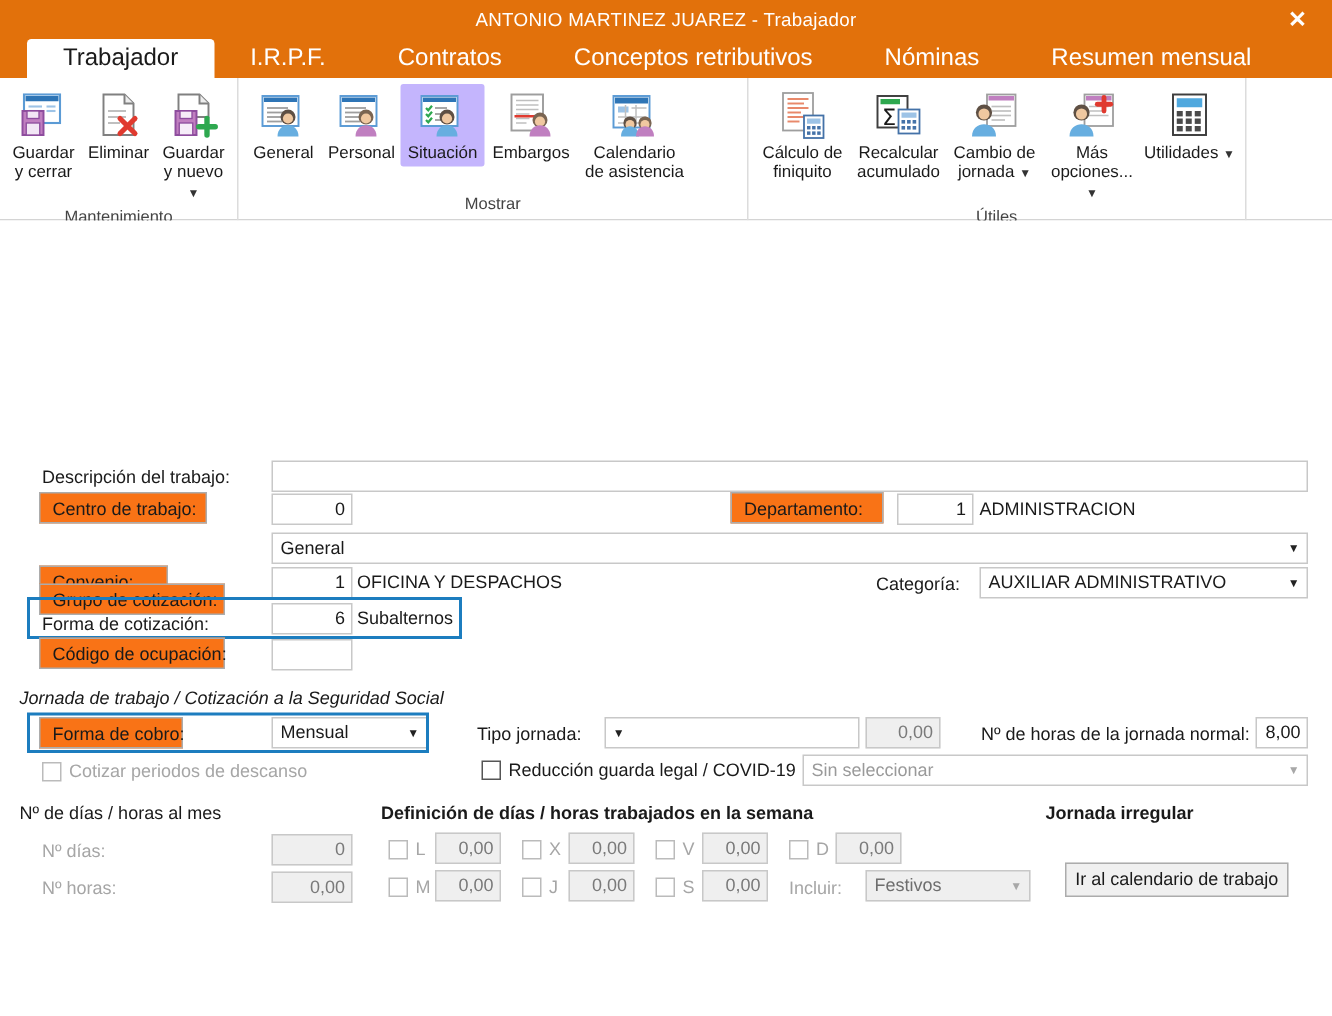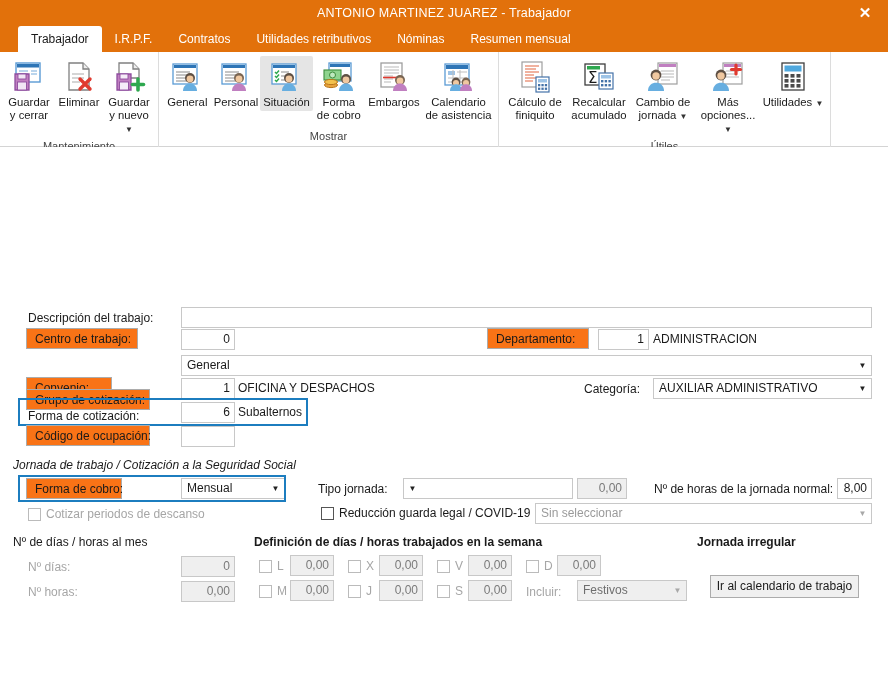--- a/index.html
+++ b/index.html
@@ -46,25 +46,25 @@
   .tabstrip {
     height: 26px;
     background: #E2710B;
     display: flex;
     align-items: flex-end;
     padding-left: 18px;
     box-sizing: border-box;
   }
   .tab {
     height: 26px;
-    padding: 0 13px;
+    padding: 0 24px;
     display: flex;
     align-items: center;
     color: #ffffff;
-    font-size: 12px;
+    font-size: 16px;
     cursor: pointer;
     white-space: nowrap;
   }
   .tab.active {
     background: #ffffff;
     color: #1a1a1a;
     border-radius: 3px 3px 0 0;
   }
 
   
@@ -102,21 +102,21 @@
   .ritem {
     width: 62px;
     display: flex;
     flex-direction: column;
     align-items: center;
     padding: 3px 1px 2px 1px;
     box-sizing: border-box;
     cursor: pointer;
     border-radius: 2px;
   }
-  .ritem.active { background: #e5e5e5; }
+  .ritem.active { background: #c4b5fd; }
   .ritem .glyph { height: 36px; display: flex; align-items: center; justify-content: center; }
   .ritem .rlabel {
     font-size: 11.3px;
     text-align: center;
     line-height: 13px;
     color: #1a1a1a;
     margin-top: 1px;
   }
   .caret { font-size: 8px; color: #333; }
 
@@ -234,21 +234,21 @@
 
 <div class="titlebar">
   <span class="titlebar-text">ANTONIO MARTINEZ JUAREZ - Trabajador</span>
   <div class="close-btn">✕</div>
 </div>
 
 <div class="tabstrip">
   <div class="tab active">Trabajador</div>
   <div class="tab">I.R.P.F.</div>
   <div class="tab">Contratos</div>
-  <div class="tab">Utilidades retributivos</div>
+  <div class="tab">Conceptos retributivos</div>
   <div class="tab">Nóminas</div>
   <div class="tab">Resumen mensual</div>
 </div>
 
 <div class="ribbon">
 
   <div class="rgroup" style="width:158px">
     <div class="rgroup-items" style="justify-content:center">
 
       <div class="ritem">
@@ -363,36 +363,20 @@
               <line x1="12" y1="20" x2="18" y2="20"></line>
             </g>
             <circle cx="20" cy="18" r="5" fill="#5F5044"></circle>
             <circle cx="20" cy="19" r="3.4" fill="#F0C8A0"></circle>
             <path d="M13 31 c0-5 3.5-7.5 7-7.5 s7 2.5 7 7.5 z" fill="#67AEE0"></path>
           </svg>
         </div>
         <div class="rlabel">Situación</div>
       </div>
 
-      <div class="ritem" style="width:56px">
-        <div class="glyph">
-          <svg width="34" height="34" viewBox="0 0 34 34">
-            <rect x="7" y="3" width="22" height="18" fill="#fff" stroke="#5B9BD5" stroke-width="1.3"></rect>
-            <rect x="8" y="4" width="20" height="3" fill="#2E75B6"></rect>
-            <rect x="2" y="10" width="17" height="10" fill="#8FD48F" stroke="#3D8C3D" stroke-width="1.1"></rect>
-            <circle cx="10.5" cy="15" r="3" fill="#BFE8BF" stroke="#3D8C3D" stroke-width="1"></circle>
-            <ellipse cx="9" cy="25" rx="6.5" ry="2.6" fill="#E8A33D" stroke="#B9761C" stroke-width="1"></ellipse>
-            <ellipse cx="9" cy="22" rx="6.5" ry="2.6" fill="#F2C14E" stroke="#B9761C" stroke-width="1"></ellipse>
-            <circle cx="24" cy="19" r="5" fill="#5F5044"></circle>
-            <circle cx="24" cy="20" r="3.4" fill="#F0C8A0"></circle>
-            <path d="M17 31 c0-5 3.5-7.5 7-7.5 s7 2.5 7 7.5 z" fill="#67AEE0"></path>
-          </svg>
-        </div>
-        <div class="rlabel">Forma<br>de cobro</div>
-      </div>
 
       <div class="ritem" style="width:62px">
         <div class="glyph">
           <svg width="34" height="34" viewBox="0 0 34 34">
             <rect x="4" y="3" width="21" height="24" fill="#fff" stroke="#9E9E9E" stroke-width="1.3"></rect>
             <g stroke="#BFBFBF" stroke-width="1.1">
               <line x1="7" y1="7" x2="22" y2="7"></line>
                 <line x1="7" y1="10" x2="22" y2="10"></line>
               <line x1="7" y1="13" x2="22" y2="13"></line>
                 <line x1="7" y1="16" x2="16" y2="16"></line>

